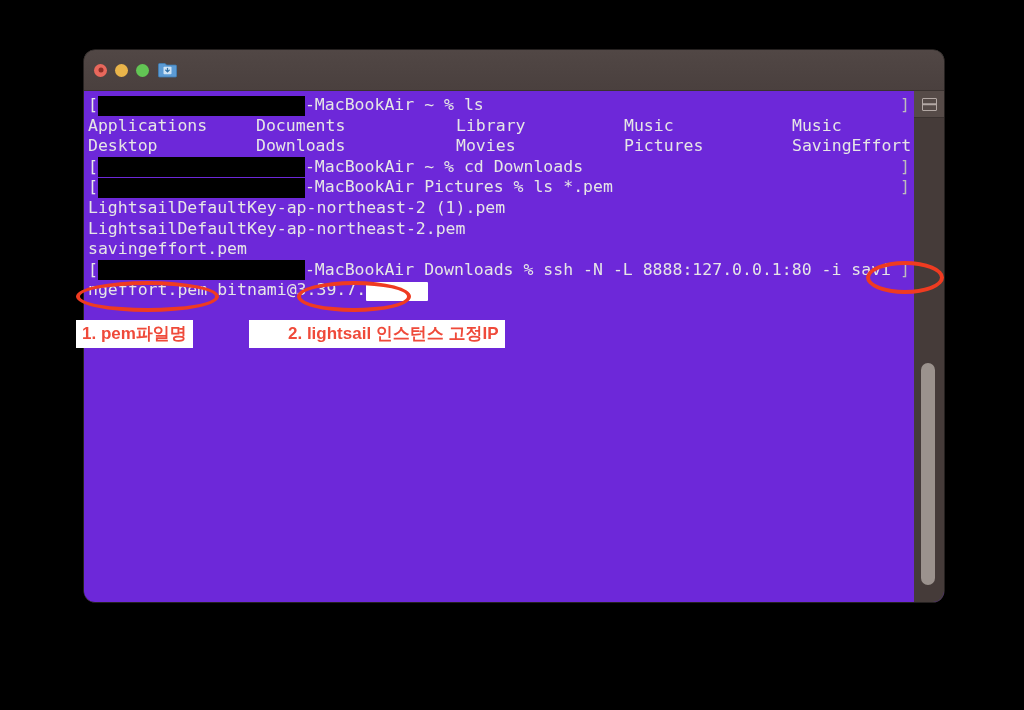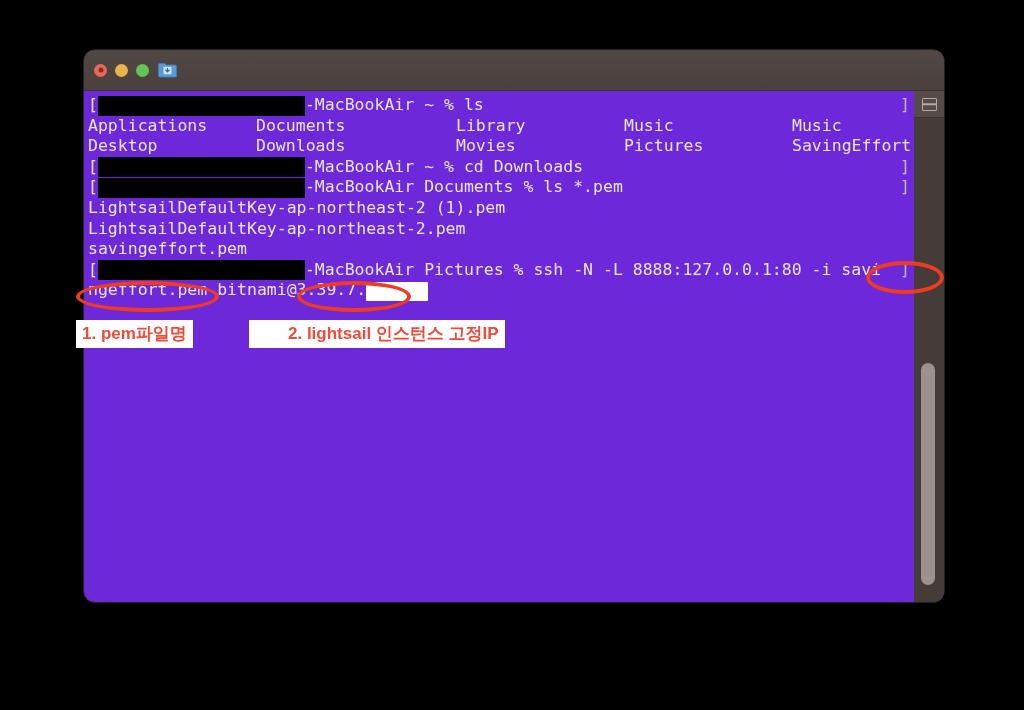--- a/index.html
+++ b/index.html
@@ -247,27 +247,27 @@
       <div class="cols-row">
         <span class="col" style="width:168px">Desktop</span>
         <span class="col" style="width:200px">Downloads</span>
         <span class="col" style="width:168px">Movies</span>
         <span class="col" style="width:168px">Pictures</span>
         <span class="col">SavingEffort</span>
       </div>
 
       <div class="term-line"><span>[</span><span class="redact" style="width:207px"></span><span>-MacBookAir ~ % cd Downloads</span><span class="bracket-right">]</span></div>
 
-      <div class="term-line"><span>[</span><span class="redact" style="width:207px"></span><span>-MacBookAir Documents % ls *.pem</span><span class="bracket-right">]</span></div>
+      <div class="term-line"><span>[</span><span class="redact" style="width:207px"></span><span>-MacBookAir Pictures % ls *.pem</span><span class="bracket-right">]</span></div>
 
       <div class="term-line">LightsailDefaultKey-ap-northeast-2 (1).pem</div>
       <div class="term-line">LightsailDefaultKey-ap-northeast-2.pem</div>
       <div class="term-line">savingeffort.pem</div>
 
-      <div class="term-line"><span>[</span><span class="redact" style="width:207px"></span><span>-MacBookAir Pictures % ssh -N -L 8888:127.0.0.1:80 -i savi</span><span class="bracket-right">]</span></div>
+      <div class="term-line"><span>[</span><span class="redact" style="width:207px"></span><span>-MacBookAir Downloads % ssh -N -L 8888:127.0.0.1:80 -i savi</span><span class="bracket-right">]</span></div>
 
       <div class="term-line"><span>ngeffort.pem bitnami@3.39.7.</span><span class="redact-white" style="width:62px"></span></div>
 
     </div>
 
     <div id="term-gutter">
       <div id="split-pane-button">
         <div class="glyph"></div>
       </div>
       <div id="scrollbar-thumb"></div>

